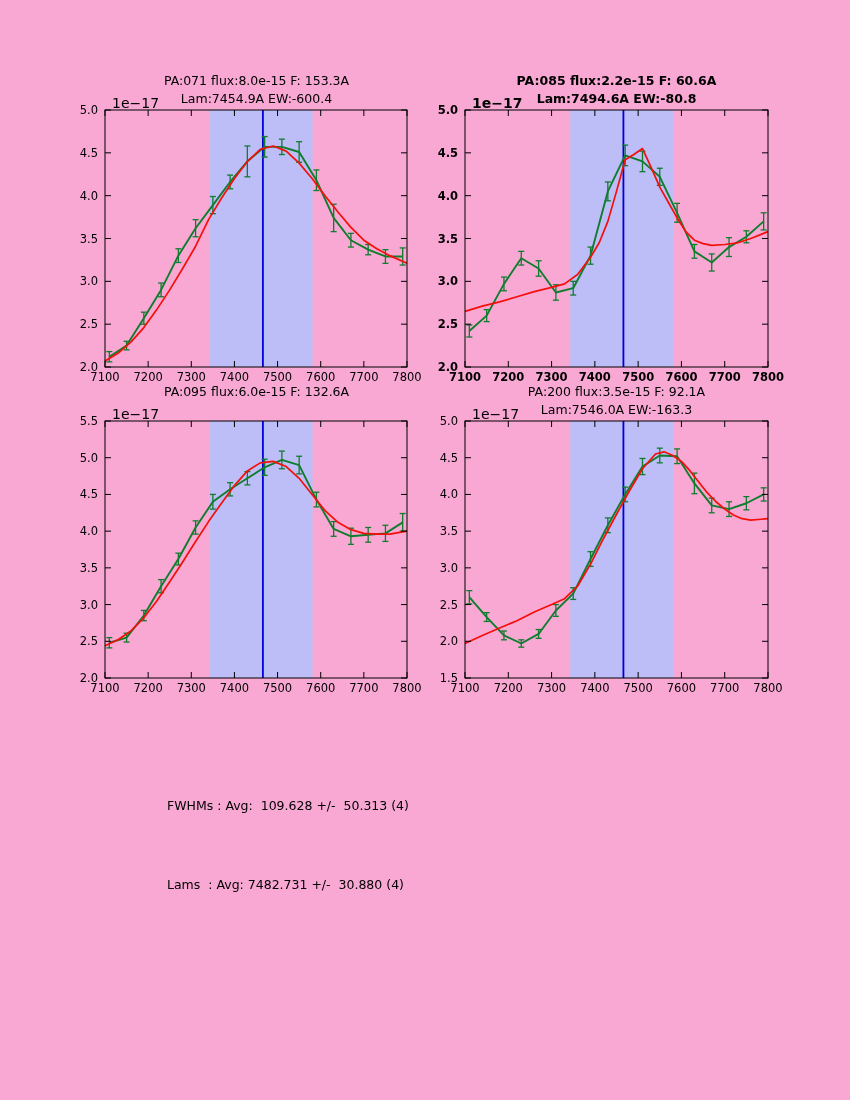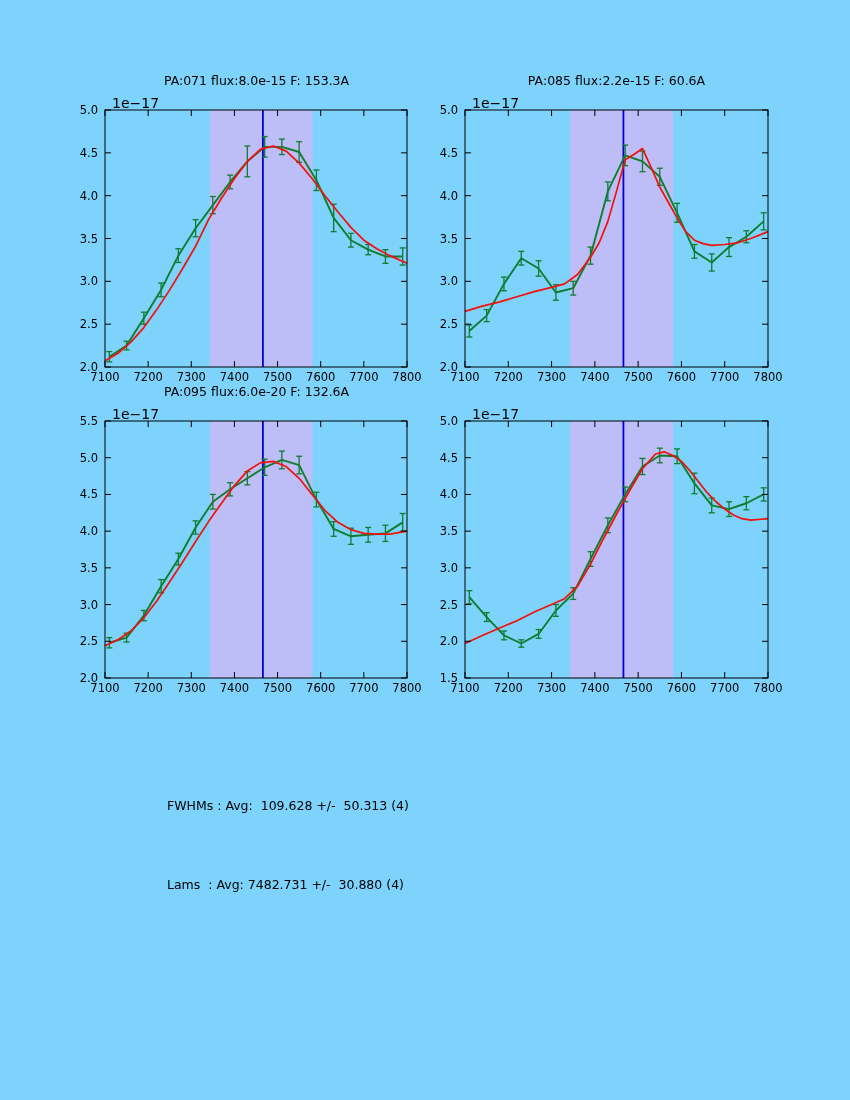--- a/index.html
+++ b/index.html
@@ -1,17 +1,17 @@
 <!DOCTYPE html>
 <html><head>
 <meta charset="utf-8">
 <style>
   html,body { margin:0; padding:0; background:#ffffff; }
   .page {
-    position:relative; width:850px; height:1100px; background:#7dd3fc;
+    position:relative; width:850px; height:1100px; background:#f9a8d4;
     overflow:hidden; color:#000;
     font-family:"DejaVu Sans","Liberation Sans",sans-serif;
   }
   .subplot { position:absolute; width:380px; height:345px; }
   .titles {
     position:absolute; top:12px; left:50px; width:303px;
     text-align:center; font-size:12.5px; line-height:18px; white-space:nowrap;
   }
   .offset { position:absolute; top:35px; left:57px; font-size:14px; }
   .subplot svg { position:absolute; top:38px; left:0; }
@@ -22,20 +22,21 @@
   }
 </style>
 </head>
 <body>
 
 <div class="page">
 
   <div class="subplot" style="left:55px; top:60px;">
     <div class="titles">
       <div>PA:071 flux:8.0e-15 F: 153.3A</div>
+      <div>Lam:7454.9A EW:-600.4</div>
     </div>
     <div class="offset">1e−17</div>
     <svg width="370" height="302">
         <rect x="154.83714285714285" y="12" width="102.68" height="257" fill="#bdbdf7"></rect>
         <line x1="207.90285714285716" x2="207.90285714285716" y1="12" y2="269" stroke="#0000dd" stroke-width="1.8"></line>
         <g stroke="#107c2e" stroke-width="1.3">
           <line x1="54.31428571428572" x2="54.31428571428572" y1="263.86" y2="253.57999999999998"></line>
           <line x1="51.31428571428572" x2="57.31428571428572" y1="263.86" y2="263.86"></line>
           <line x1="51.31428571428572" x2="57.31428571428572" y1="253.57999999999998" y2="253.57999999999998"></line>
           <line x1="71.57142857142857" x2="71.57142857142857" y1="251.86666666666665" y2="243.3"></line>
@@ -138,23 +139,24 @@
           <text x="43" y="230.16666666666669" text-anchor="end">2.5</text>
           <text x="43" y="187.33333333333331" text-anchor="end">3.0</text>
           <text x="43" y="144.5" text-anchor="end">3.5</text>
           <text x="43" y="101.66666666666666" text-anchor="end">4.0</text>
           <text x="43" y="58.83333333333333" text-anchor="end">4.5</text>
           <text x="43" y="16" text-anchor="end">5.0</text>
         </g>
       </svg>
   </div>
 
-  <div class="subplot" style="left:415px; top:60px;">
+  <div class="subplot" style="left:415px; top:60px;font-weight:bold;">
     <div class="titles">
       <div>PA:085 flux:2.2e-15 F: 60.6A</div>
+      <div>Lam:7494.6A EW:-80.8</div>
     </div>
     <div class="offset">1e−17</div>
     <svg width="370" height="302">
         <rect x="155.1842857142857" y="12" width="103.02000000000004" height="257" fill="#bdbdf7"></rect>
         <line x1="208.4257142857143" x2="208.4257142857143" y1="12" y2="269" stroke="#0000dd" stroke-width="1.8"></line>
         <g stroke="#107c2e" stroke-width="1.3">
           <line x1="54.32857142857143" x2="54.32857142857143" y1="239.01666666666665" y2="227.02333333333337"></line>
           <line x1="51.32857142857143" x2="57.32857142857143" y1="239.01666666666665" y2="239.01666666666665"></line>
           <line x1="51.32857142857143" x2="57.32857142857143" y1="227.02333333333337" y2="227.02333333333337"></line>
           <line x1="71.64285714285714" x2="71.64285714285714" y1="223.59666666666664" y2="211.60333333333335"></line>
@@ -259,21 +261,21 @@
           <text x="43" y="144.5" text-anchor="end">3.5</text>
           <text x="43" y="101.66666666666666" text-anchor="end">4.0</text>
           <text x="43" y="58.83333333333333" text-anchor="end">4.5</text>
           <text x="43" y="16" text-anchor="end">5.0</text>
         </g>
       </svg>
   </div>
 
   <div class="subplot" style="left:55px; top:371px;">
     <div class="titles">
-      <div>PA:095 flux:6.0e-20 F: 132.6A</div>
+      <div>PA:095 flux:6.0e-15 F: 132.6A</div>
     </div>
     <div class="offset">1e−17</div>
     <svg width="370" height="302">
         <rect x="154.83714285714285" y="12" width="102.68" height="257" fill="#bdbdf7"></rect>
         <line x1="207.90285714285716" x2="207.90285714285716" y1="12" y2="269" stroke="#0000dd" stroke-width="1.8"></line>
         <g stroke="#107c2e" stroke-width="1.3">
           <line x1="54.31428571428572" x2="54.31428571428572" y1="238.8942857142857" y2="228.61428571428573"></line>
           <line x1="51.31428571428572" x2="57.31428571428572" y1="238.8942857142857" y2="238.8942857142857"></line>
           <line x1="51.31428571428572" x2="57.31428571428572" y1="228.61428571428573" y2="228.61428571428573"></line>
           <line x1="71.57142857142857" x2="71.57142857142857" y1="233.02000000000004" y2="224.20857142857145"></line>
@@ -380,20 +382,24 @@
           <text x="43" y="162.85714285714286" text-anchor="end">3.5</text>
           <text x="43" y="126.14285714285714" text-anchor="end">4.0</text>
           <text x="43" y="89.42857142857143" text-anchor="end">4.5</text>
           <text x="43" y="52.714285714285715" text-anchor="end">5.0</text>
           <text x="43" y="16" text-anchor="end">5.5</text>
         </g>
       </svg>
   </div>
 
   <div class="subplot" style="left:415px; top:371px;">
+    <div class="titles">
+      <div>PA:200 flux:3.5e-15 F: 92.1A</div>
+      <div>Lam:7546.0A EW:-163.3</div>
+    </div>
     <div class="offset">1e−17</div>
     <svg width="370" height="302">
         <rect x="155.1842857142857" y="12" width="103.02000000000004" height="257" fill="#bdbdf7"></rect>
         <line x1="208.4257142857143" x2="208.4257142857143" y1="12" y2="269" stroke="#0000dd" stroke-width="1.8"></line>
         <g stroke="#107c2e" stroke-width="1.3">
           <line x1="54.32857142857143" x2="54.32857142857143" y1="194.83714285714285" y2="181.62"></line>
           <line x1="51.32857142857143" x2="57.32857142857143" y1="194.83714285714285" y2="194.83714285714285"></line>
           <line x1="51.32857142857143" x2="57.32857142857143" y1="181.62" y2="181.62"></line>
           <line x1="71.64285714285714" x2="71.64285714285714" y1="212.46" y2="203.64857142857142"></line>
           <line x1="68.64285714285714" x2="74.64285714285714" y1="212.46" y2="212.46"></line>

